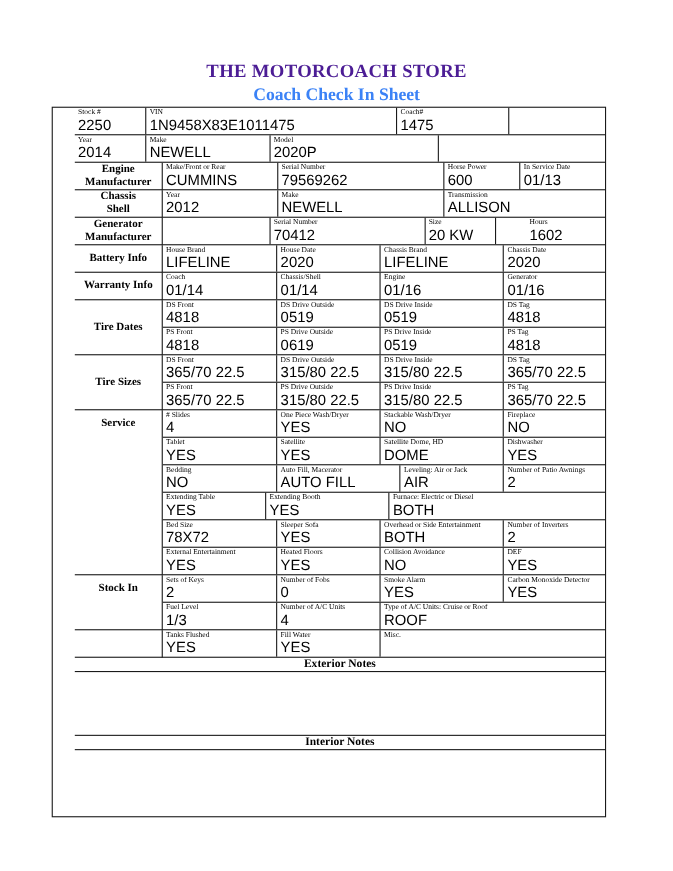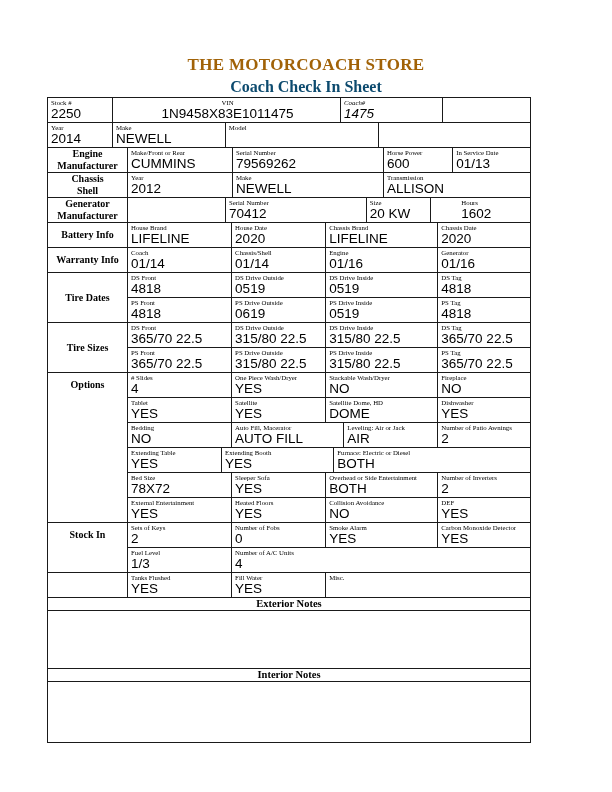--- a/index.html
+++ b/index.html
@@ -12,21 +12,21 @@
     position:absolute; top:55px; left:0; right:0; text-align:center;
     font-family:"Liberation Serif", serif; font-weight:bold; font-size:17px;
     letter-spacing:0.3px;
   }
   .title2 {
     position:absolute; top:78px; left:0; right:0; text-align:center;
     font-family:"Liberation Serif", serif; font-weight:bold; font-size:16px;
   }
   .ctable {
     position:absolute; left:47px; top:97px; width:482px;
-    border:1px solid #1a1a1a; box-sizing:content-box; background:#fff;
+    border:1px solid #1a1a1a; box-sizing:content-box; background:#fff;padding-left:20px;
   }
   .section { display:flex; align-items:stretch; }
   .section-label {
     flex:0 0 16.6%; box-sizing:border-box;
     border-right:1px solid #1a1a1a; border-bottom:1px solid #1a1a1a;
     display:flex; align-items:center; justify-content:center;
     font-family:"Liberation Serif", serif; font-weight:bold; font-size:10px;
     line-height:1.18; text-align:center; white-space:pre-line; overflow:hidden;
   }
   .section-label.valign-top { align-items:flex-start; padding-top:6px; }
@@ -52,37 +52,37 @@
     font-weight:bold; font-size:10.5px; line-height:12px;
   }
   .notes-box { box-sizing:border-box; }
   .notes-box.ext { height:58px; border-bottom:1px solid #1a1a1a; }
   .notes-box.int { height:60px; }
 </style>
 </head>
 <body>
 
 <div class="page">
-  <div class="title1" style="color: #a16207;">THE MOTORCOACH STORE</div>
-  <div class="title2" style="color: #0c4a6e;">Coach Check In Sheet</div>
+  <div class="title1" style="color: #4c1d95;">THE MOTORCOACH STORE</div>
+  <div class="title2" style="color: #3b82f6;">Coach Check In Sheet</div>
 
   <div class="ctable">
     <div id="table-body">
         <div class="section">
           <div class="section-rows">
             <div class="row">
               <div class="cell" style="width: 13.5%;">
                 <div class="cell-label">Stock #</div>
                 <div class="cell-value">2250</div>
               </div>
-              <div class="cell" style="width: 47.3%; align-items: center;">
+              <div class="cell" style="width: 47.3%;">
                 <div class="cell-label">VIN</div>
                 <div class="cell-value">1N9458X83E1011475</div>
               </div>
-              <div class="cell" style="width: 21.2%; font-style: italic;">
+              <div class="cell" style="width: 21.2%;">
                 <div class="cell-label">Coach#</div>
                 <div class="cell-value">1475</div>
               </div>
               <div class="cell" style="width: 18%;">
                 <div class="cell-label"></div>
                 <div class="cell-value"></div>
               </div>
             </div>
           </div>
         </div>
@@ -92,20 +92,21 @@
               <div class="cell" style="width: 13.5%;">
                 <div class="cell-label">Year</div>
                 <div class="cell-value">2014</div>
               </div>
               <div class="cell" style="width: 23.4%;">
                 <div class="cell-label">Make</div>
                 <div class="cell-value">NEWELL</div>
               </div>
               <div class="cell" style="width: 31.7%;">
                 <div class="cell-label">Model</div>
+                <div class="cell-value">2020P</div>
               </div>
               <div class="cell" style="width: 31.4%; gap: 35px;">
                 <div class="cell-label">Miles</div>
                 <div class="cell-value">84,282</div>
               </div>
             </div>
           </div>
         </div>
         <div class="section">
           <div class="section-label">Engine
@@ -297,21 +298,21 @@
                 <div class="cell-value">315/80 22.5</div>
               </div>
               <div class="cell" style="width: 22.8%;">
                 <div class="cell-label">PS Tag</div>
                 <div class="cell-value">365/70 22.5</div>
               </div>
             </div>
           </div>
         </div>
         <div class="section">
-          <div class="section-label valign-top">Options</div>
+          <div class="section-label valign-top">Service</div>
           <div class="section-rows">
             <div class="row">
               <div class="cell" style="width: 25.9%;">
                 <div class="cell-label"># Slides</div>
                 <div class="cell-value">4</div>
               </div>
               <div class="cell" style="width: 23.4%;">
                 <div class="cell-label">One Piece Wash/Dryer</div>
                 <div class="cell-value">YES</div>
               </div>
@@ -434,20 +435,24 @@
               </div>
             </div>
             <div class="row">
               <div class="cell" style="width: 25.9%;">
                 <div class="cell-label">Fuel Level</div>
                 <div class="cell-value">1/3</div>
               </div>
               <div class="cell" style="width: 23.4%;">
                 <div class="cell-label">Number of A/C Units</div>
                 <div class="cell-value">4</div>
+              </div>
+              <div class="cell" style="width: 50.7%;">
+                <div class="cell-label">Type of A/C Units:  Cruise or Roof</div>
+                <div class="cell-value">ROOF</div>
               </div>
             </div>
           </div>
         </div>
         <div class="section">
           <div class="section-label"></div>
           <div class="section-rows">
             <div class="row">
               <div class="cell" style="width: 25.9%;">
                 <div class="cell-label">Tanks Flushed</div>

